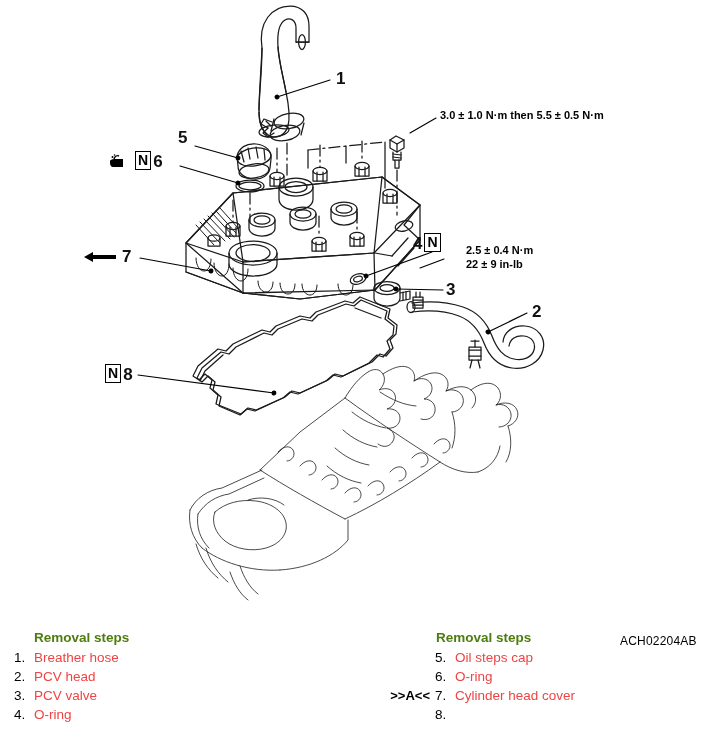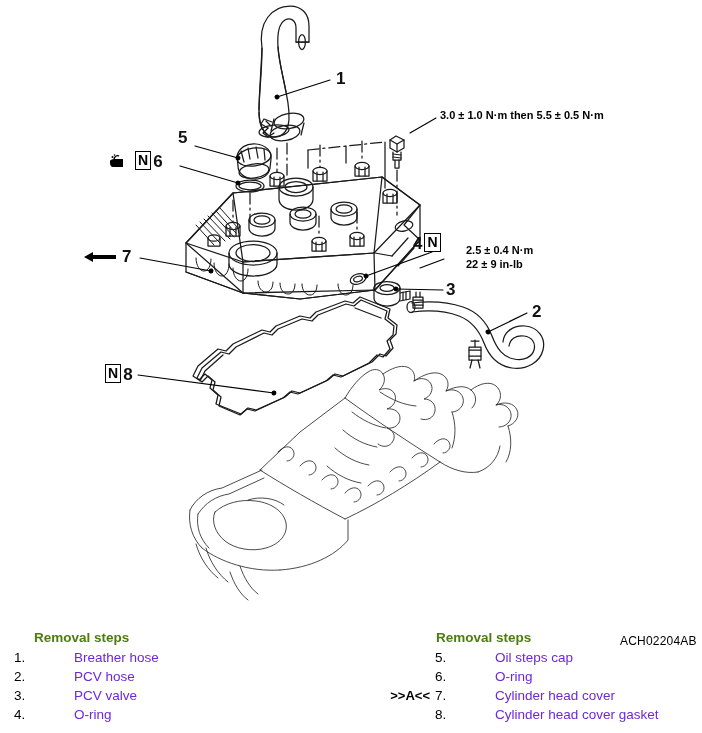--- a/index.html
+++ b/index.html
@@ -104,21 +104,21 @@
     font-size: 13px;
     color: #000;
   }
   .legend-col.left .legend-mark { width: 0; padding-right: 0; }
   .legend-num {
     width: 20px;
     text-align: left;
     font-size: 13.5px;
     color: #000;
   }
-  .legend-text { color: #6d28d9; margin-left: 40px; }
+  .legend-text { color: #ef4444; }
 </style>
 </head>
 <body>
 
 <svg id="figure" viewBox="0 0 702 733" xmlns="http://www.w3.org/2000/svg">
 
   <defs>
     <marker id="dot" markerWidth="6" markerHeight="6" refX="3" refY="3" orient="auto">
       <circle cx="3" cy="3" r="2.1" fill="#000"></circle>
     </marker>
@@ -531,21 +531,21 @@
     <div class="legend-title">Removal steps</div>
     <ul class="legend-list">
       <li class="legend-row">
         <span class="legend-mark"></span>
         <span class="legend-num">1.</span>
         <span class="legend-text">Breather hose</span>
       </li>
       <li class="legend-row">
         <span class="legend-mark"></span>
         <span class="legend-num">2.</span>
-        <span class="legend-text">PCV hose</span>
+        <span class="legend-text">PCV head</span>
       </li>
       <li class="legend-row">
         <span class="legend-mark"></span>
         <span class="legend-num">3.</span>
         <span class="legend-text">PCV valve</span>
       </li>
       <li class="legend-row">
         <span class="legend-mark"></span>
         <span class="legend-num">4.</span>
         <span class="legend-text">O-ring</span>
@@ -567,18 +567,17 @@
         <span class="legend-text">O-ring</span>
       </li>
       <li class="legend-row">
         <span class="legend-mark">&gt;&gt;A&lt;&lt;</span>
         <span class="legend-num">7.</span>
         <span class="legend-text">Cylinder head cover</span>
       </li>
       <li class="legend-row">
         <span class="legend-mark"></span>
         <span class="legend-num">8.</span>
-        <span class="legend-text">Cylinder head cover gasket</span>
       </li>
     </ul>
   </div>
 
 </div>
 
 </body></html>

